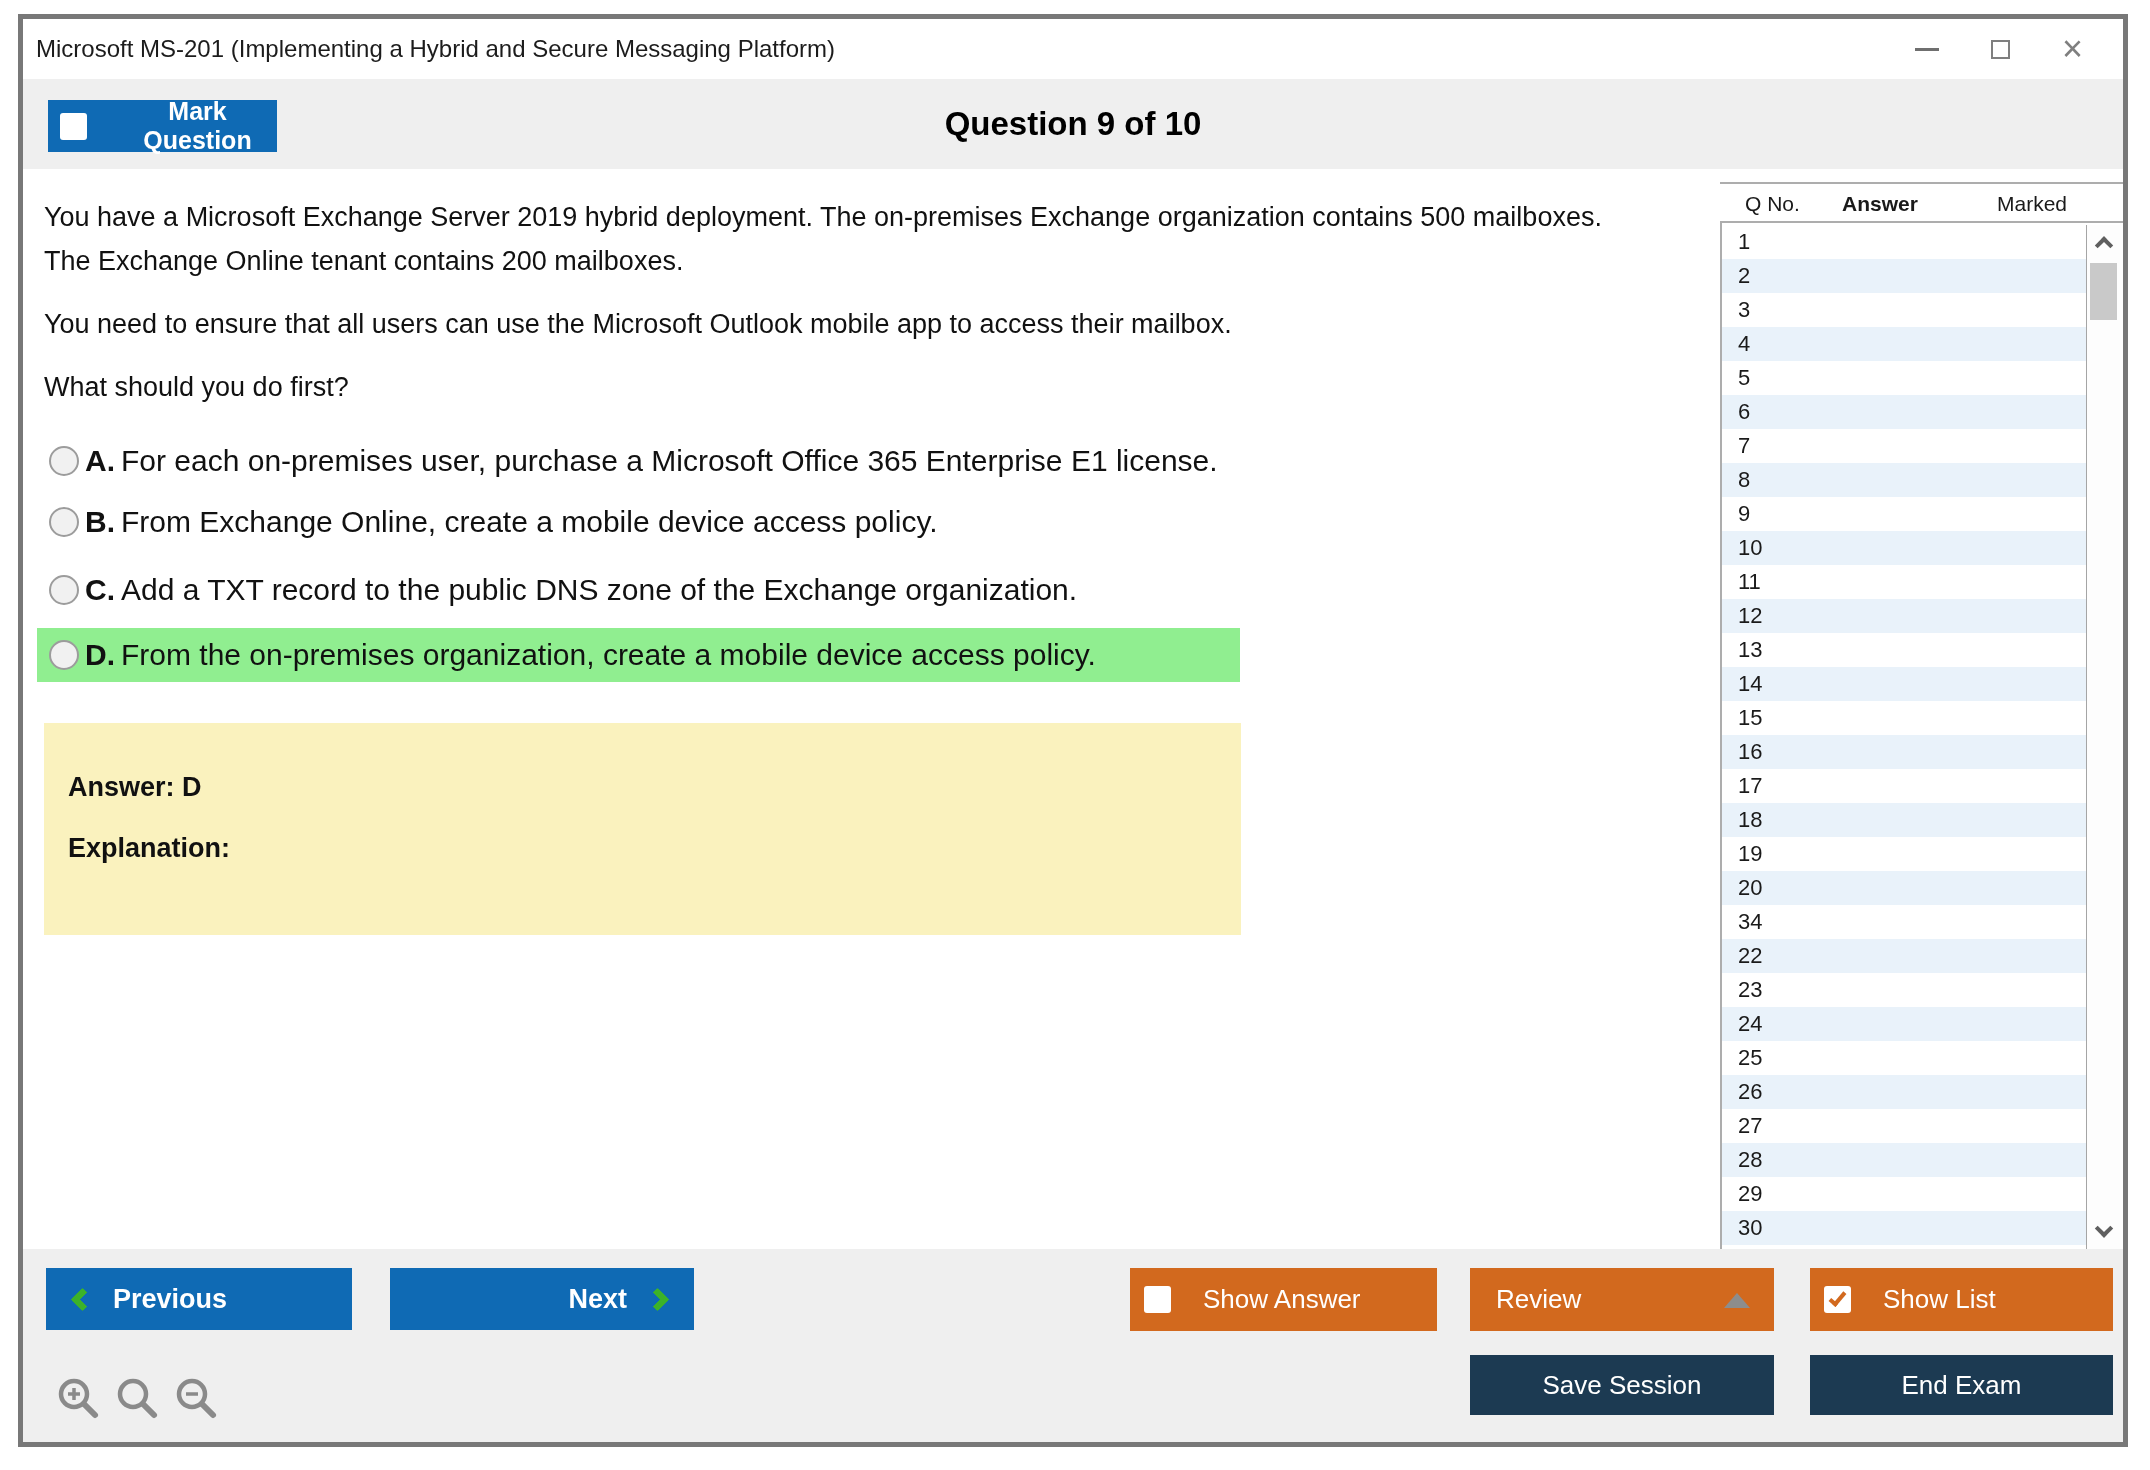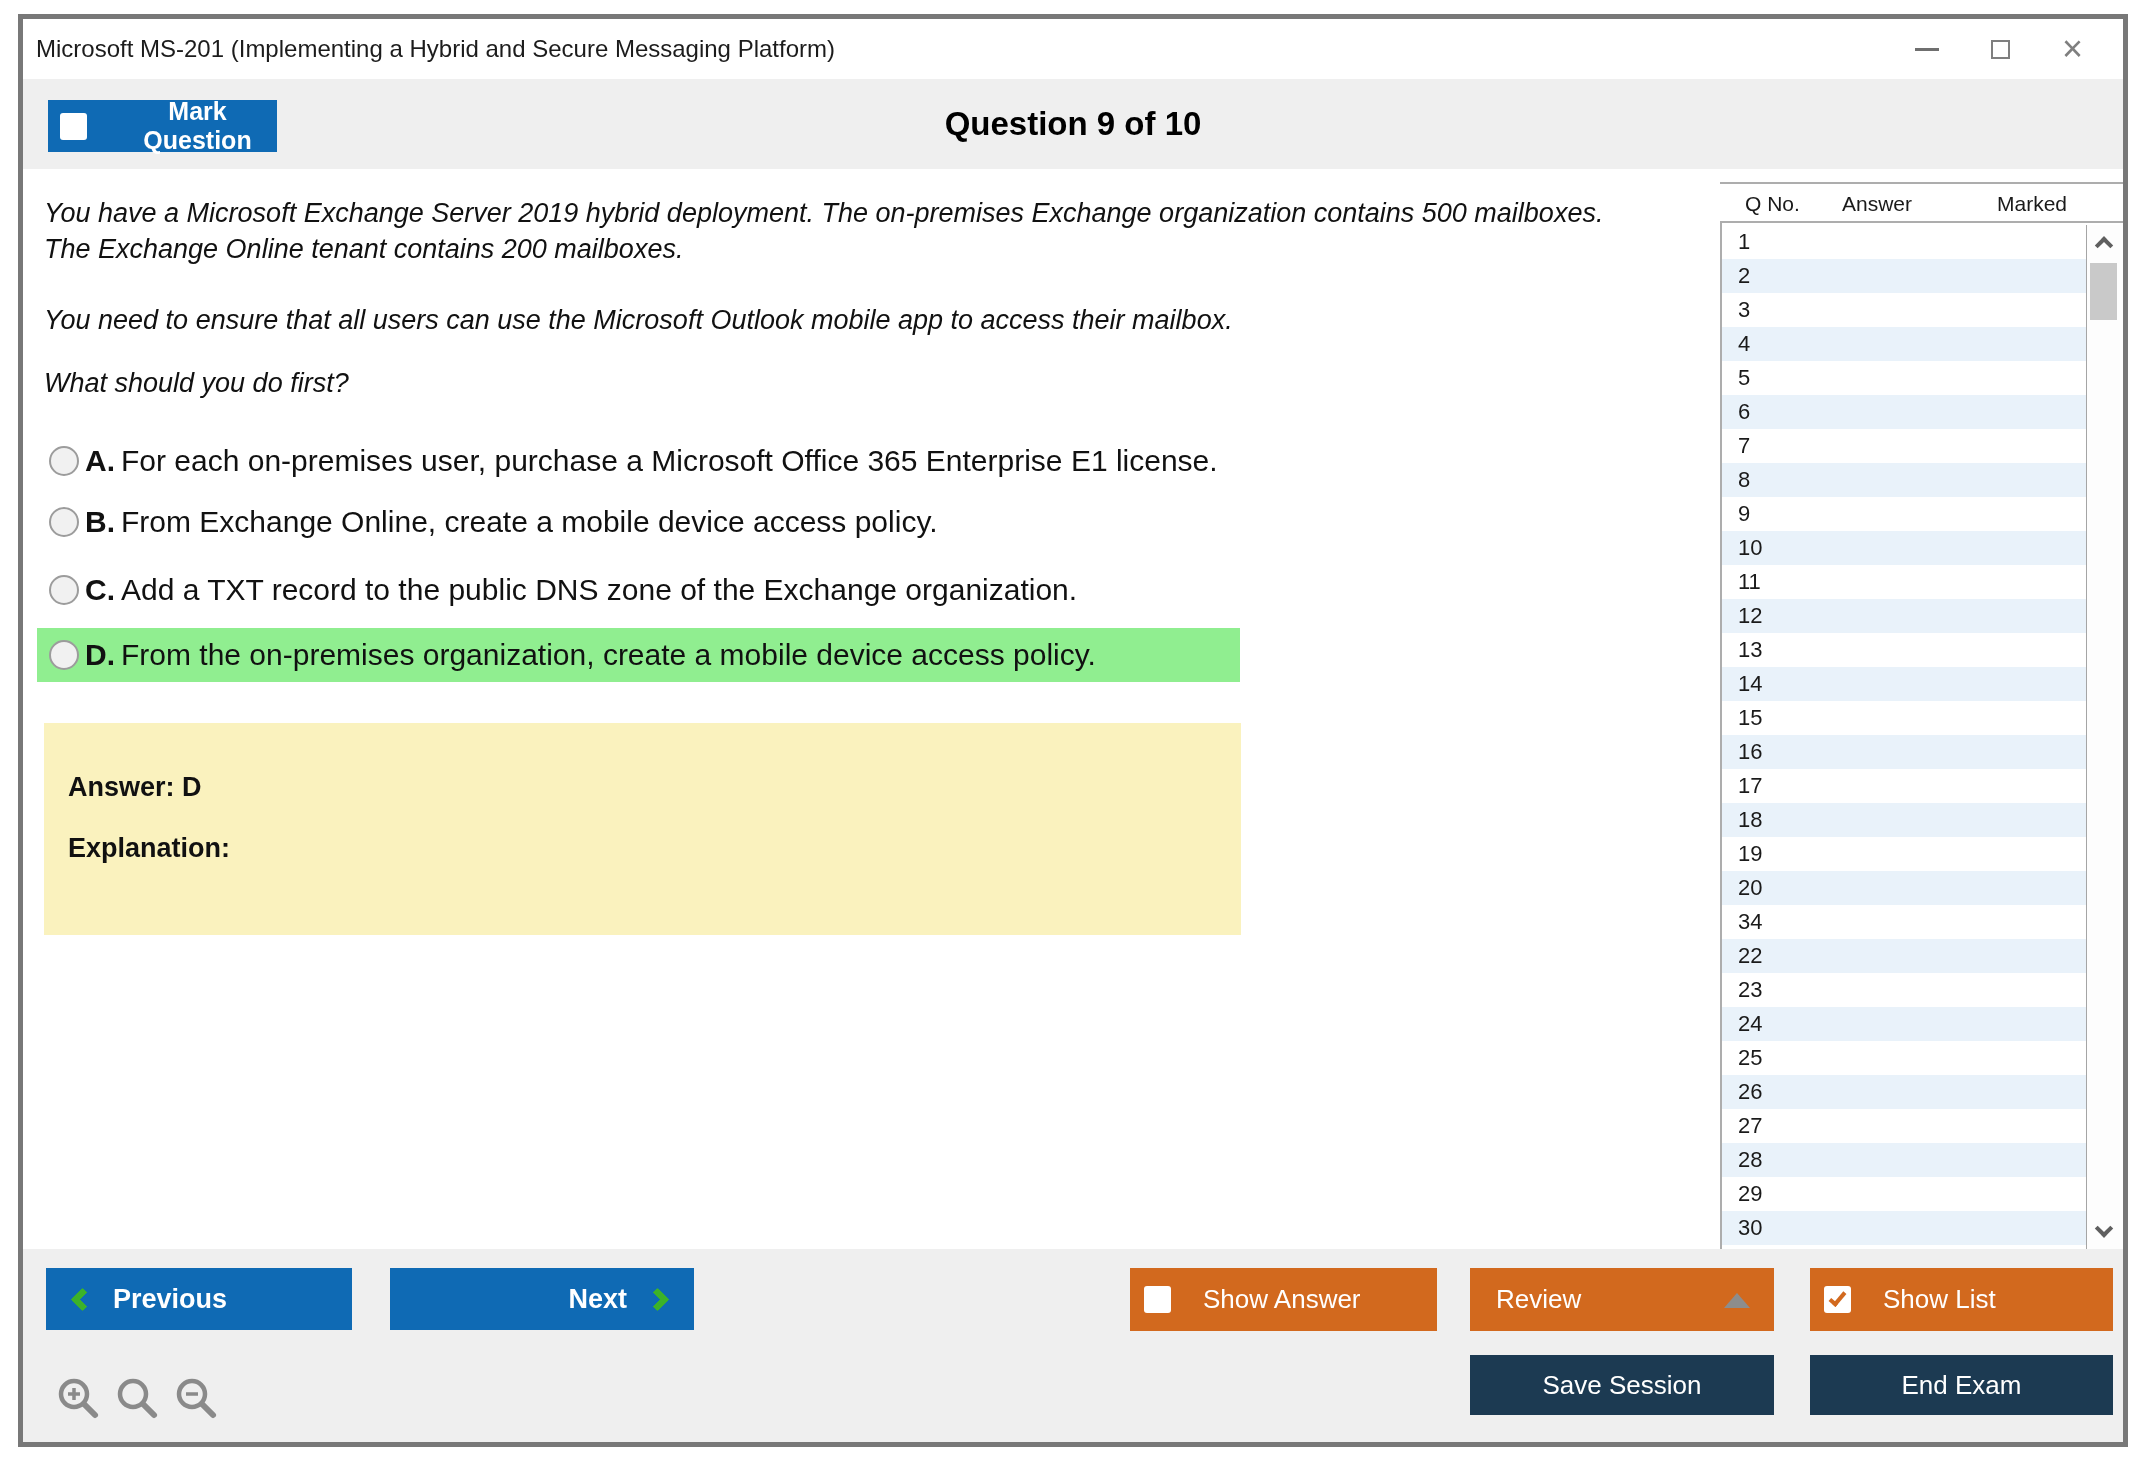--- a/index.html
+++ b/index.html
@@ -28,21 +28,21 @@
   .q-counter { position:absolute; left:0; top:0; width:2100px; height:90px; line-height:90px;
                text-align:center; font-size:33px; font-weight:bold; color:#000; }
 
   .cbox { width:27px; height:27px; background:#fff; border-radius:3px; flex:none;
           display:flex; align-items:center; justify-content:center; }
   .check { width:9px; height:17px; border-right:4px solid #d2691e; border-bottom:4px solid #d2691e;
            transform:rotate(40deg); margin-bottom:4px; }
 
   
   .content { position:absolute; left:0; top:150px; width:2100px; height:1080px; background:#fff; }
-  .para { position:absolute; left:21px; width:1585px; font-size:27px; line-height:36px; color:#111;font-style:italic; }
+  .para { position:absolute; left:21px; width:1585px; font-size:27px; line-height:44px; color:#111; }
   .para.p1 { top:26px; }
   .para.p2 { top:133px; }
   .para.p3 { top:196px; }
 
   .option-row { position:absolute; left:14px; width:1203px; height:54px; display:flex; align-items:center; cursor:pointer; }
   .option-row:nth-child(1){ top:265px; }
   .option-row:nth-child(2){ top:326px; }
   .option-row:nth-child(3){ top:394px;text-align:right; }
   .option-row:nth-child(4){ top:459px; }
   .option-row.highlighted { background:#90ee90; }
@@ -54,21 +54,21 @@
   .answer-box { position:absolute; left:21px; top:554px; width:1197px; height:212px; background:#faf2be; }
   .ans-line { position:absolute; left:24px; top:49px; font-size:27px; font-weight:bold; color:#111; }
   .exp-line { position:absolute; left:24px; top:110px; font-size:27px; font-weight:bold; color:#111; }
 
   
   .sb-frame { position:absolute; left:1697px; top:163px; width:403px; height:1067px;
               border-top:2px solid #adadad; border-left:2px solid #adadad; background:#fff; }
   .sb-header { position:absolute; left:1697px; top:165px; width:403px; height:39px; background:#fff;
                border-bottom:2px solid #adadad; }
   .sb-col { position:absolute; top:0; height:39px; line-height:39px; font-size:21px; color:#1a1a1a; }
-  .sb-col.c1 { left:25px; } .sb-col.c2 { left:122px; } .sb-col.c3 { left:277px; }
+  .sb-col.c1 { left:25px; } .sb-col.c2 { left:122px;font-weight:bold; } .sb-col.c3 { left:277px; }
   .q-list { position:absolute; left:1699px; top:206px; width:364px; height:1024px; overflow:hidden; background:#fff; }
   .q-row { height:34px; line-height:34px; padding-left:16px; font-size:22px; color:#1a1a1a; cursor:pointer; }
   .q-row:nth-child(even){ background:#e9f2fa; }
   .scrollbar { position:absolute; left:2063px; top:206px; width:34px; height:1024px;
                background:#fdfdfd; border-left:1px solid #a5a5a5; }
   .chev { position:absolute; left:50%; width:13px; height:13px;
           border-left:4px solid #5f5f5f; border-top:4px solid #5f5f5f; cursor:pointer; }
   .chev.up   { top:14px;  transform:translateX(-50%) rotate(45deg); }
   .chev.down { bottom:14px; transform:translateX(-50%) rotate(225deg); }
   .thumb { position:absolute; left:3px; top:38px; width:27px; height:57px; background:#c9c9c9; cursor:pointer; }

